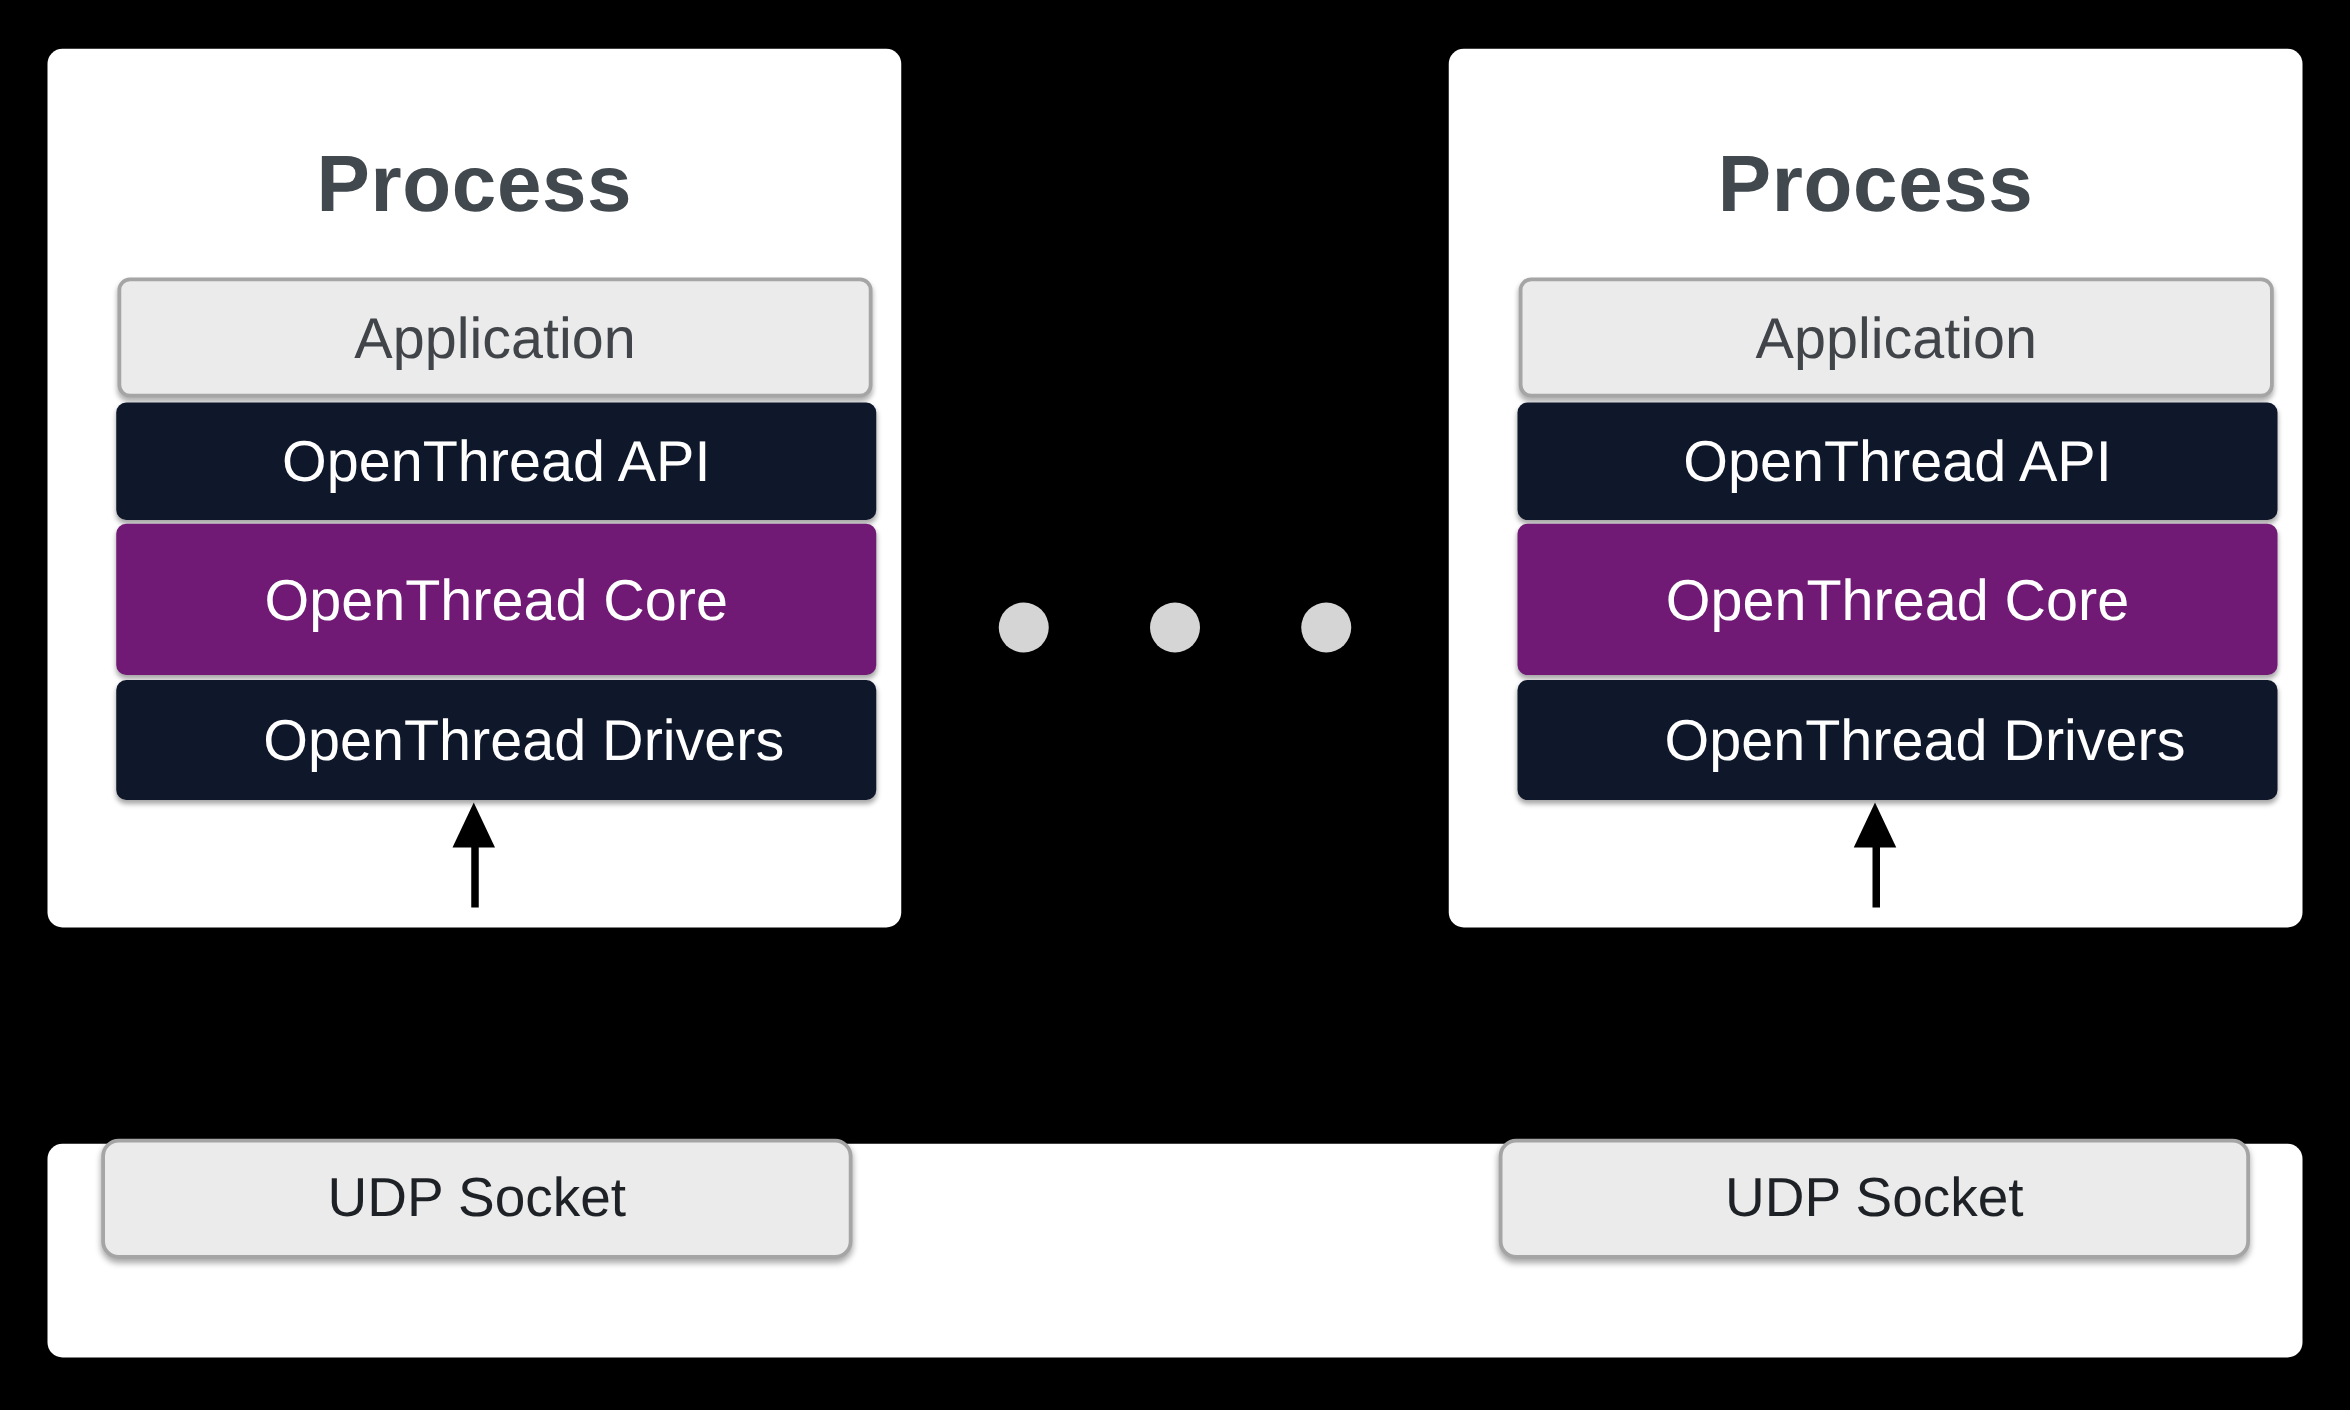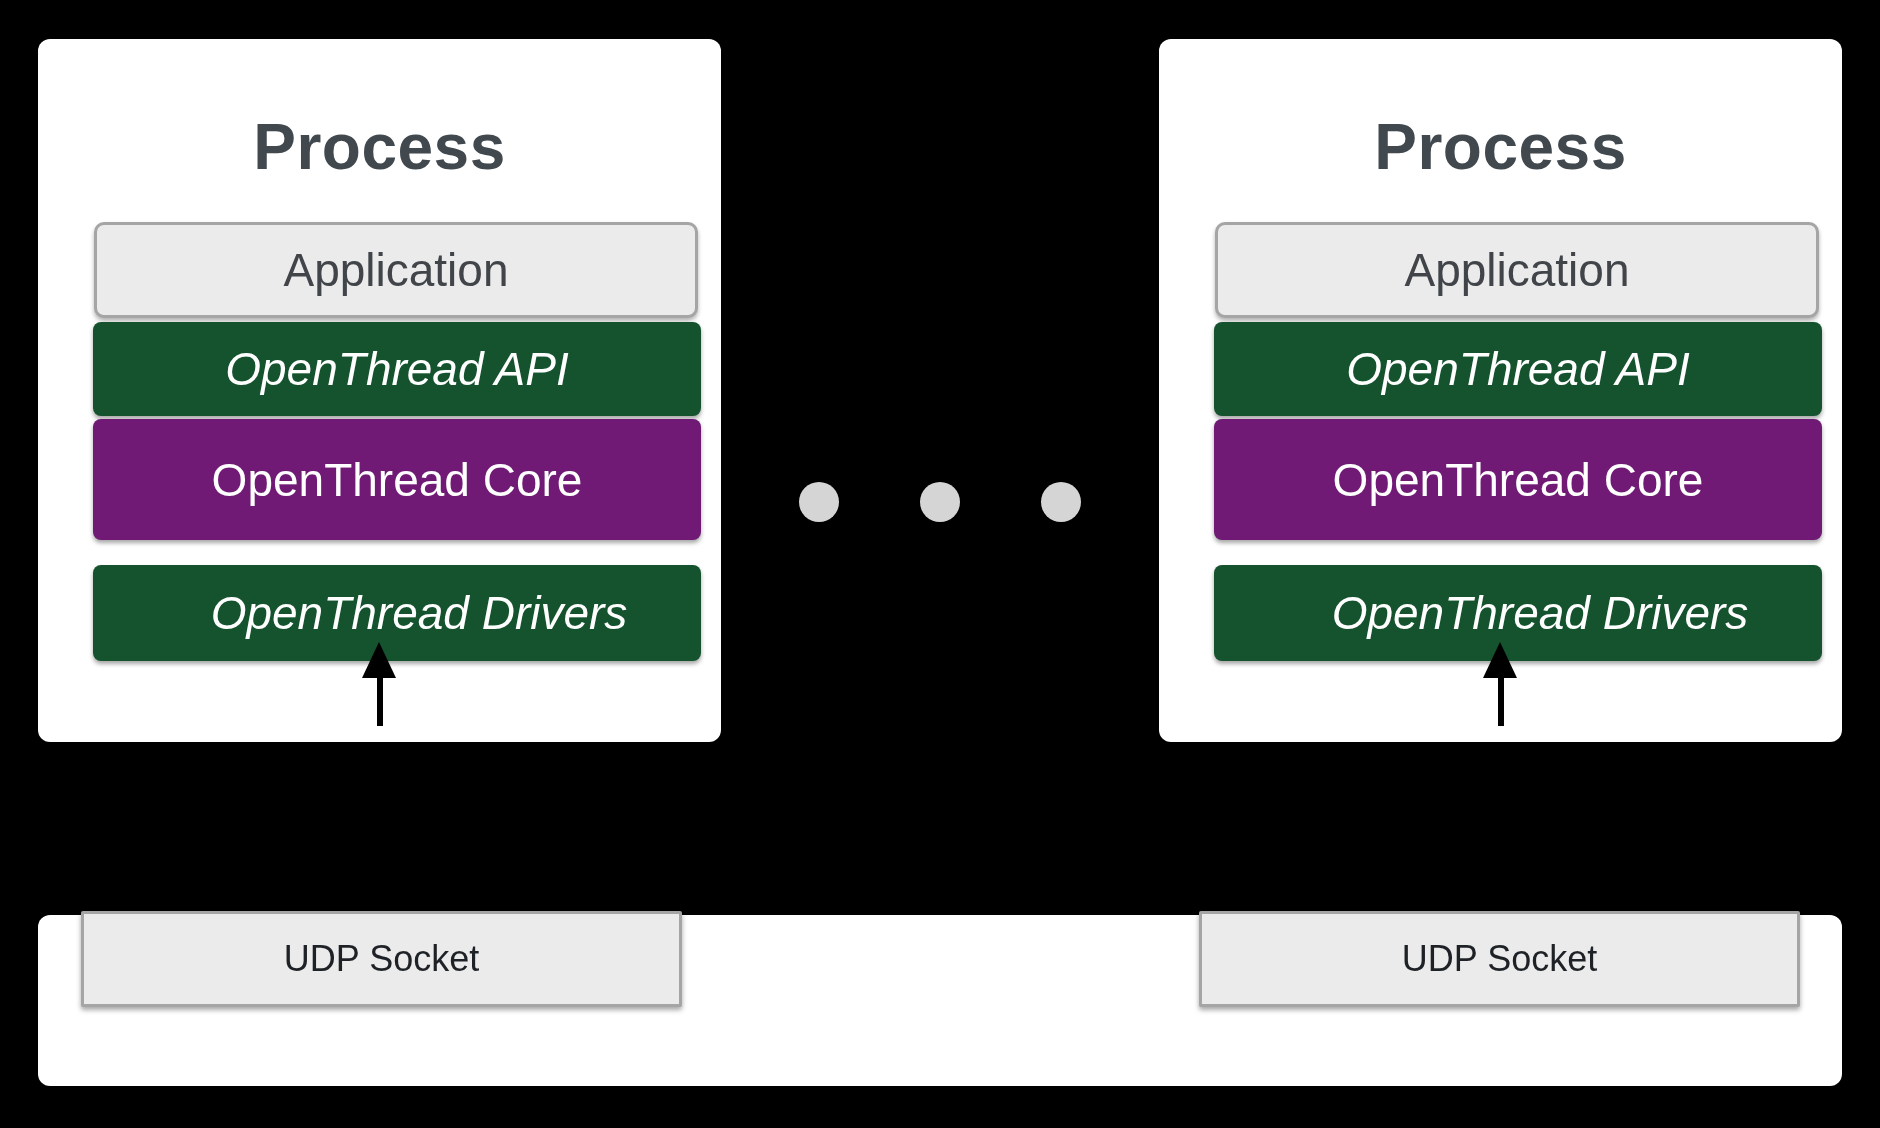--- a/index.html
+++ b/index.html
@@ -54,36 +54,35 @@
     height: 96px;
     background: #EBEBEB;
     border: 3px solid #A5A5A5;
     border-radius: 10px;
     color: #414549;
     box-shadow: 0 3px 4px rgba(0,0,0,0.30);
   }
   .layer.l-cyan {
     left: 40px;
     width: 608px;
-    background: #14532d;
+    background: #0f172a;
     color: #ffffff;
     box-shadow: 0 3px 4px rgba(0,0,0,0.35);
-    font-style: italic;
   }
   .layer.api     { top: 283px; height: 94px; }
   .layer.l-blue {
     left: 40px;
     top: 380px;
     width: 608px;
     height: 121px;
     background: #701a75;
     color: #ffffff;
     box-shadow: 0 3px 4px rgba(0,0,0,0.35);
   }
-  .layer.drivers { top: 526px; height: 96px; padding-left: 44px; }
+  .layer.drivers { top: 505px; height: 96px; padding-left: 44px; }
 
   .arrow-head {
     position: absolute;
     left: 324px;
     top: 603px;
     width: 0;
     height: 0;
     border-left: 17px solid transparent;
     border-right: 17px solid transparent;
     border-bottom: 36px solid #000000;
@@ -129,26 +128,26 @@
     font-weight: 700;
     color: #41494F;
   }
   .udp {
     position: absolute;
     top: 911px;
     width: 601px;
     height: 96px;
     background: #EBEBEB;
     border: 3px solid #A5A5A5;
-    border-radius: 2px;
+    border-radius: 14px;
     box-sizing: border-box;
     display: flex;
     align-items: center;
     justify-content: center;
-    font-size: 36px;
+    font-size: 44px;
     color: #1E2226;
     box-shadow: 0 3px 5px rgba(0,0,0,0.35);
   }
   .udp.left  { left: 81px; }
   .udp.right { left: 1199px; }
 </style>
 </head>
 <body>
 
 <div class="canvas">

